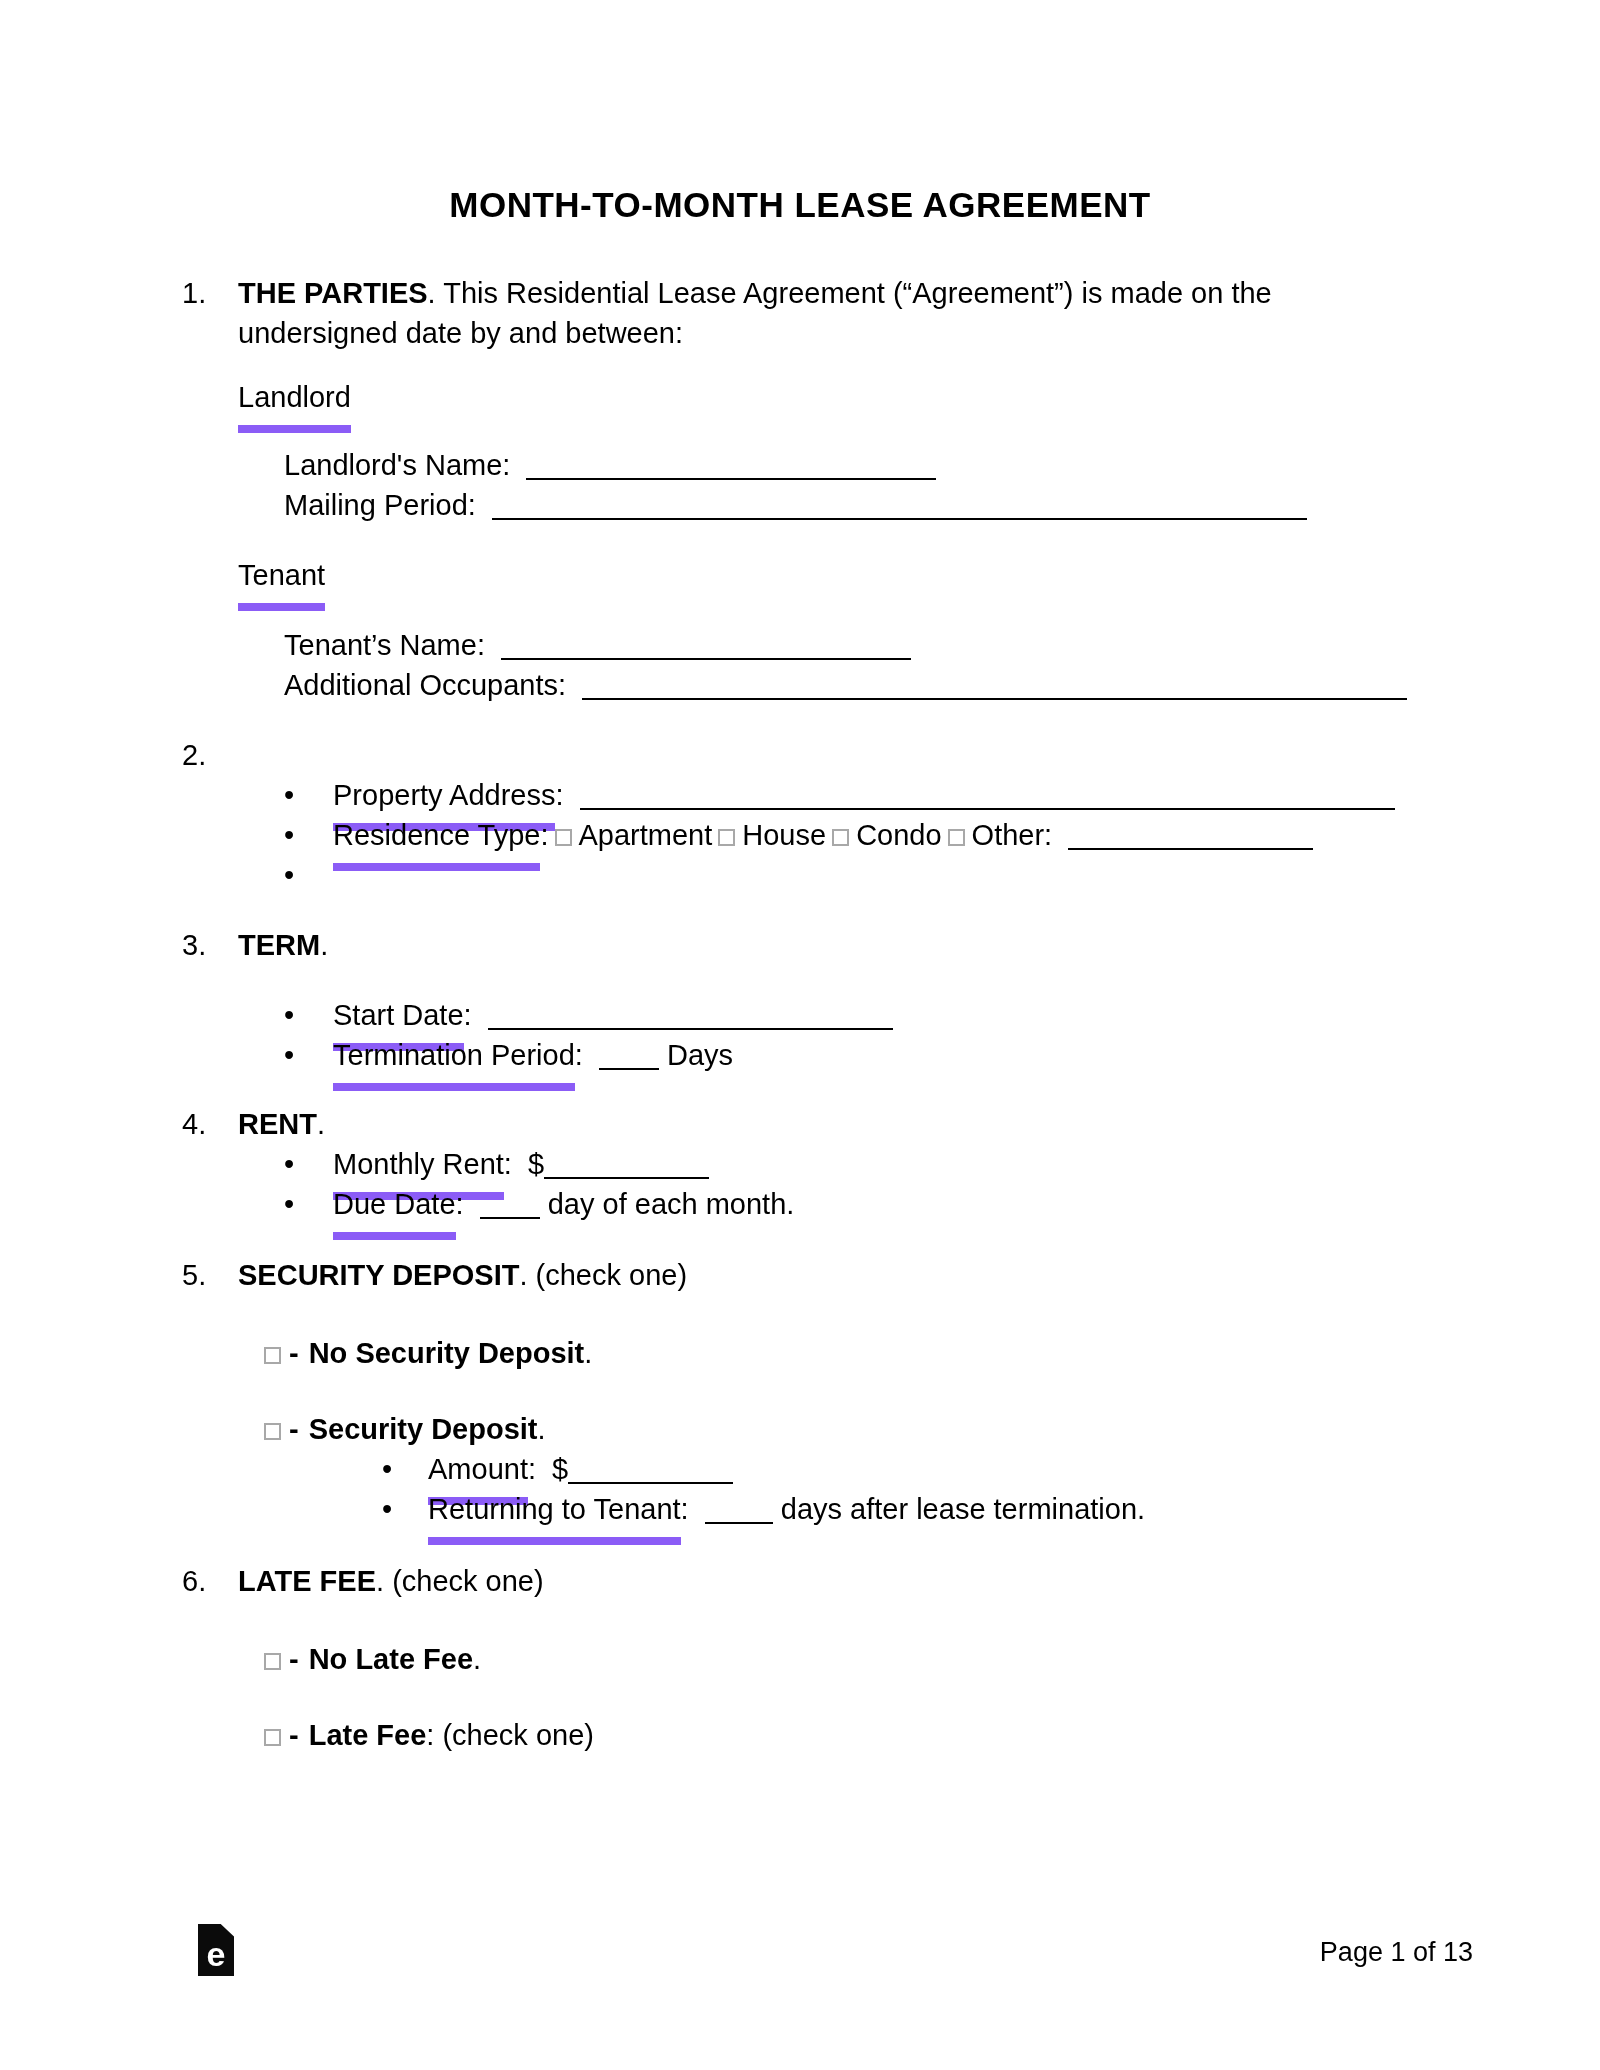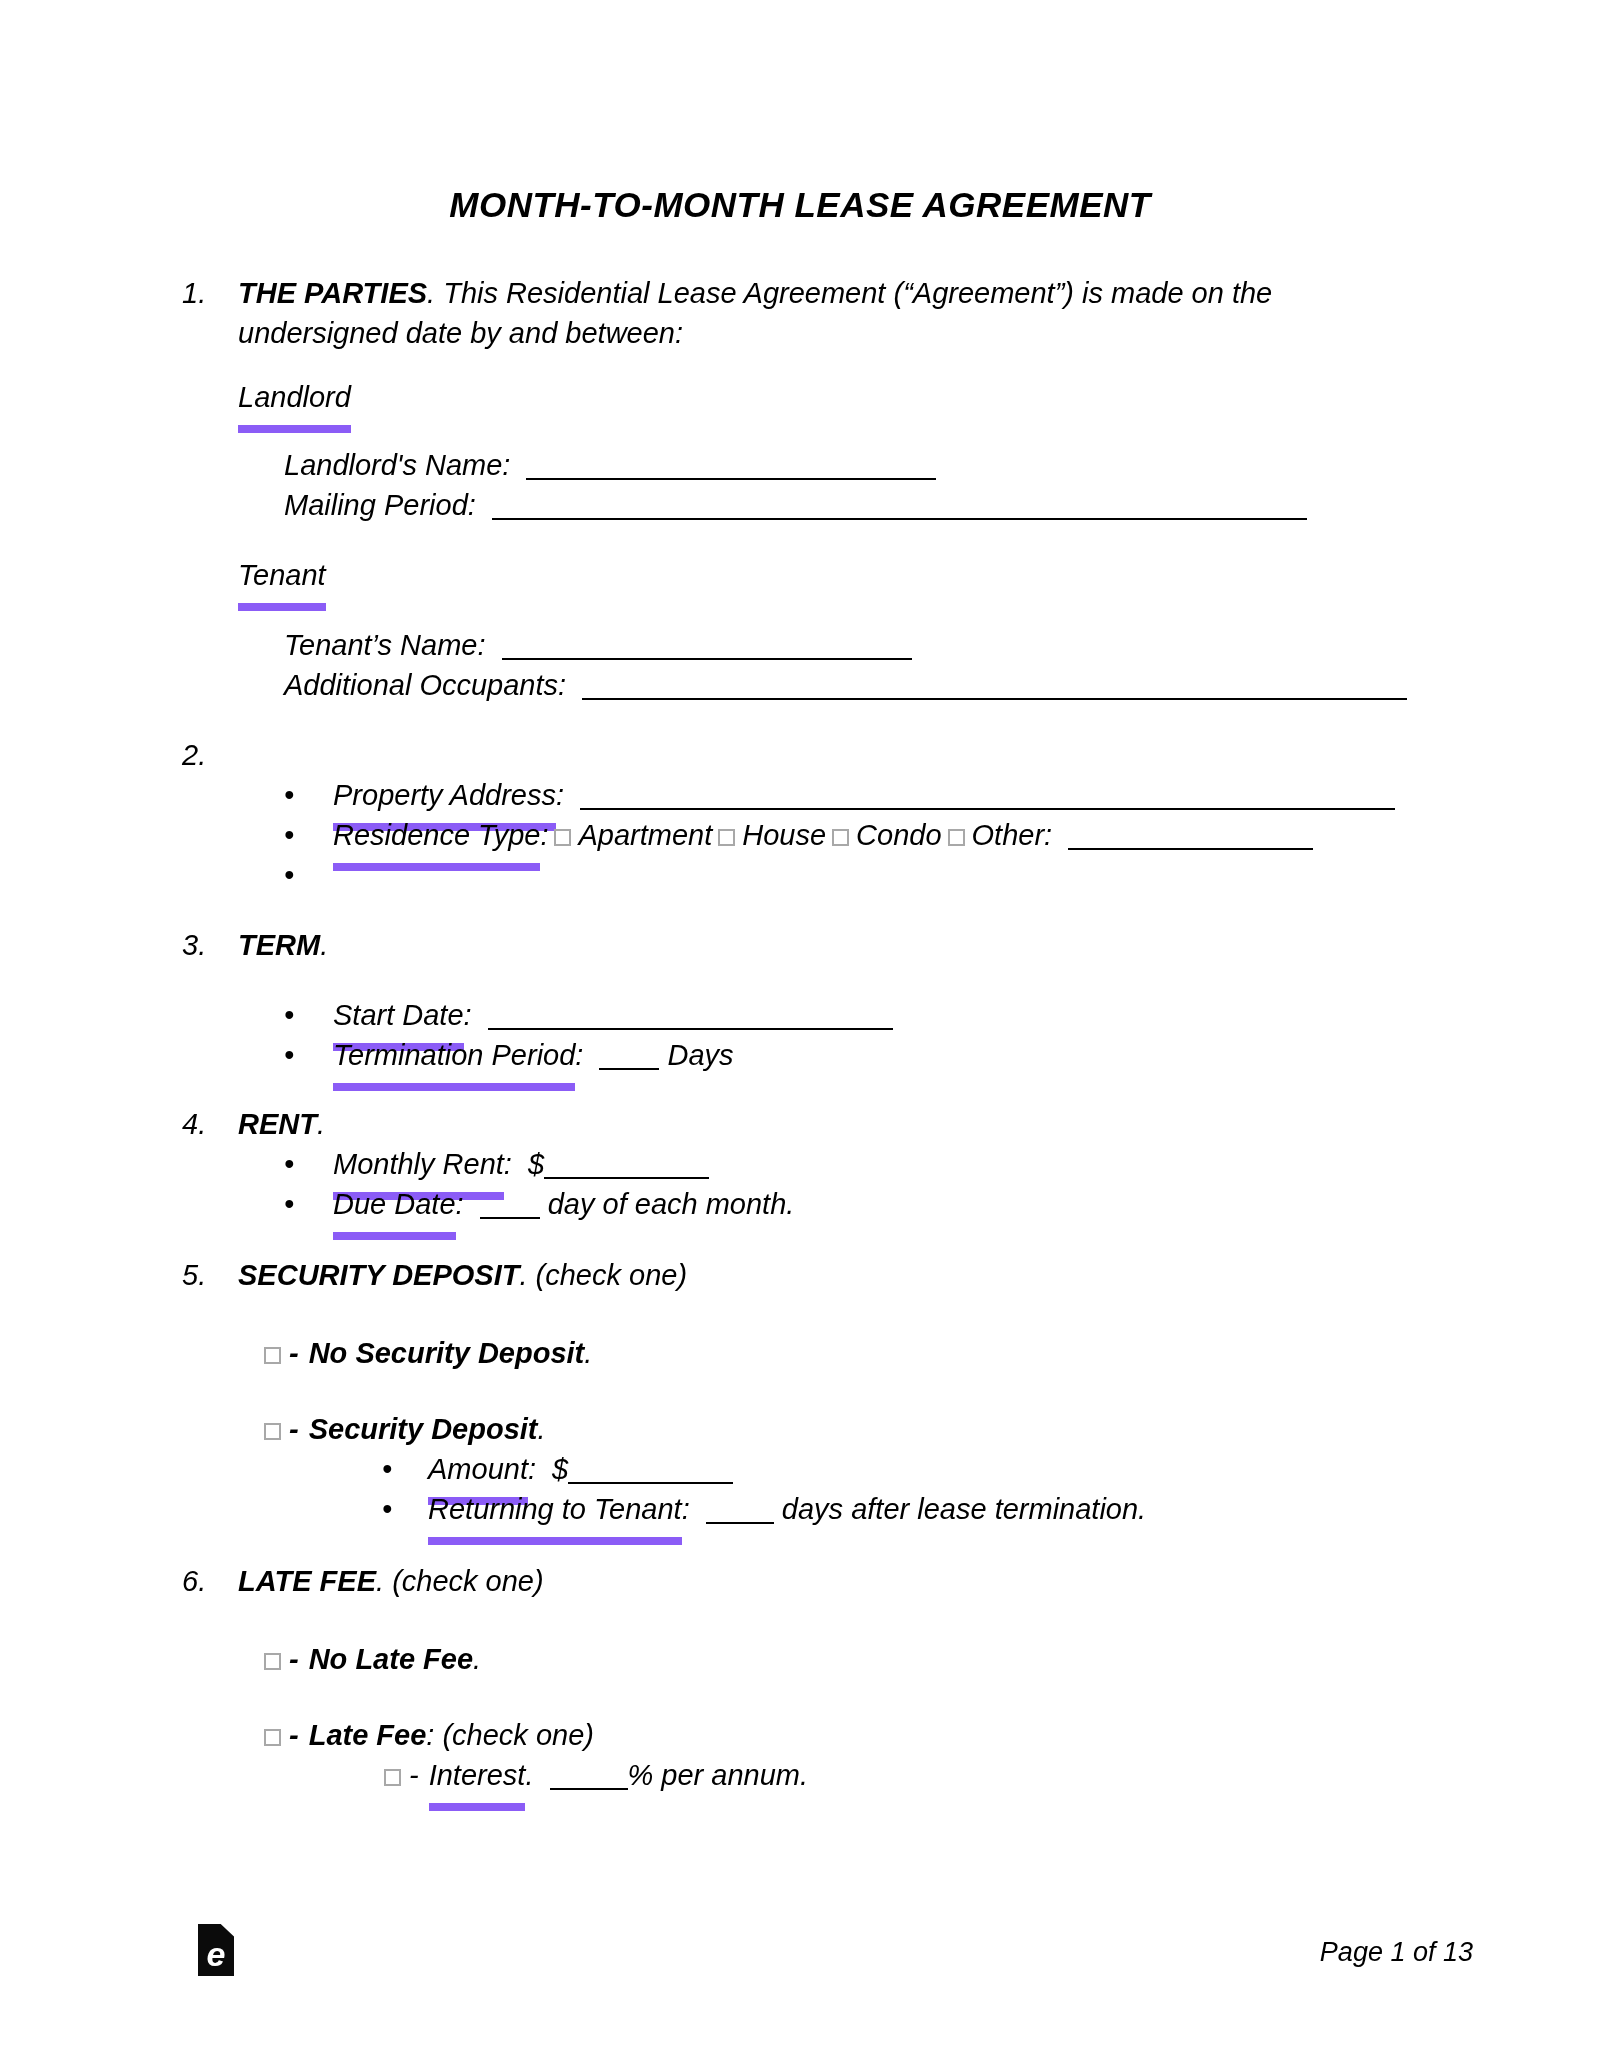--- a/index.html
+++ b/index.html
@@ -4,21 +4,20 @@
 <style>
   html,body { margin:0; padding:0; background:#ffffff; }
   .page {
     position:relative;
     width:1600px; height:2070px;
     background:#ffffff;
     color:#000;
     font-family:"Liberation Sans", sans-serif;
     font-size:29px; line-height:40px;
     overflow:hidden;
-    font-style:italic;
   }
   .title {
     margin:183px 0 0 0;
     text-align:center;
     font-size:35px; line-height:44px;
     font-weight:bold;
     letter-spacing:0.5px;
   }
   b { font-weight:bold; }
   .num-row { display:flex; padding-left:182px; }
@@ -216,23 +215,19 @@
 
   <div class="cb-row mt38">
     <span class="cb cb-gap"></span><b class="dsh">-</b><b>No Late Fee</b><span>.</span>
   </div>
 
   <div class="cb-row mt36">
     <span class="cb cb-gap"></span><b class="dsh">-</b><b>Late Fee</b><span>: (check one)</span>
   </div>
 
 
-  <div class="sub-cb-row">
-    <span class="cb cb-gap"></span><span class="dsh">-</span><span class="ul">Interest</span><span>.</span>
-    <span class="ln sp-l" style="width:78px"></span><span>% per annum.</span>
-  </div>
 
   <div class="logo">
     <span class="e-letter">e</span>
   </div>
   <div class="pageno">Page 1 of 13</div>
 
 </div>
 
 </body></html>

